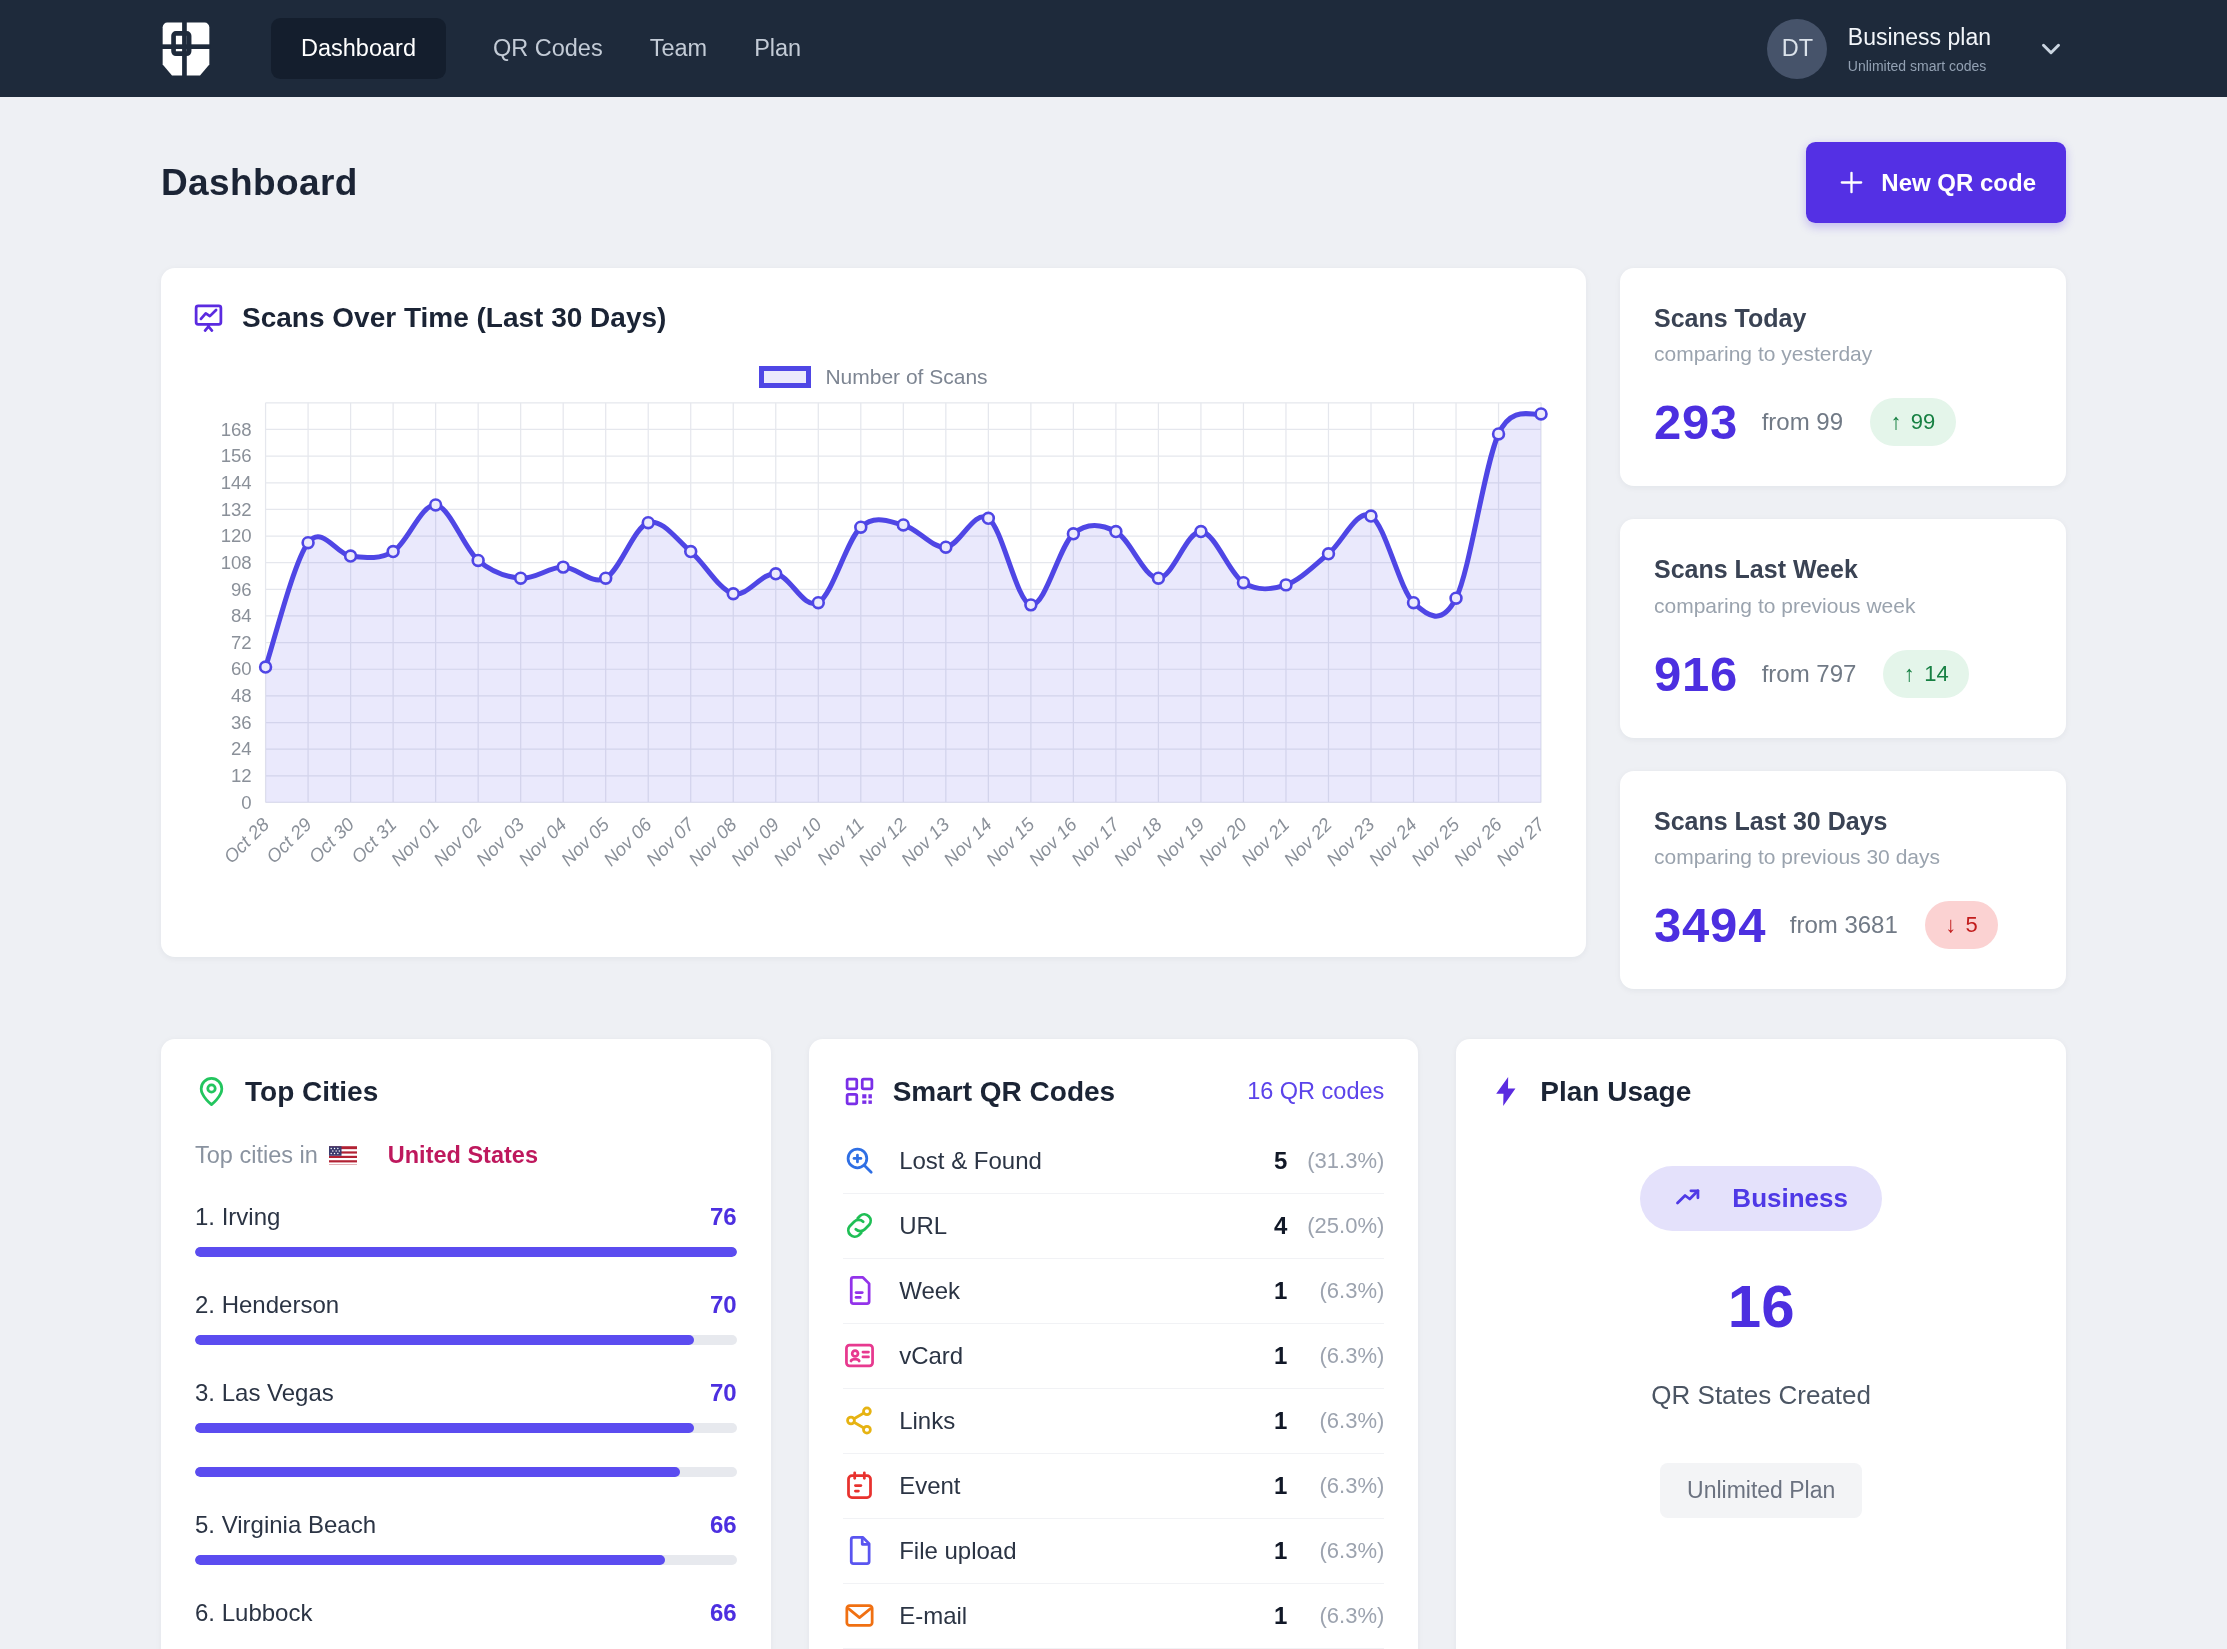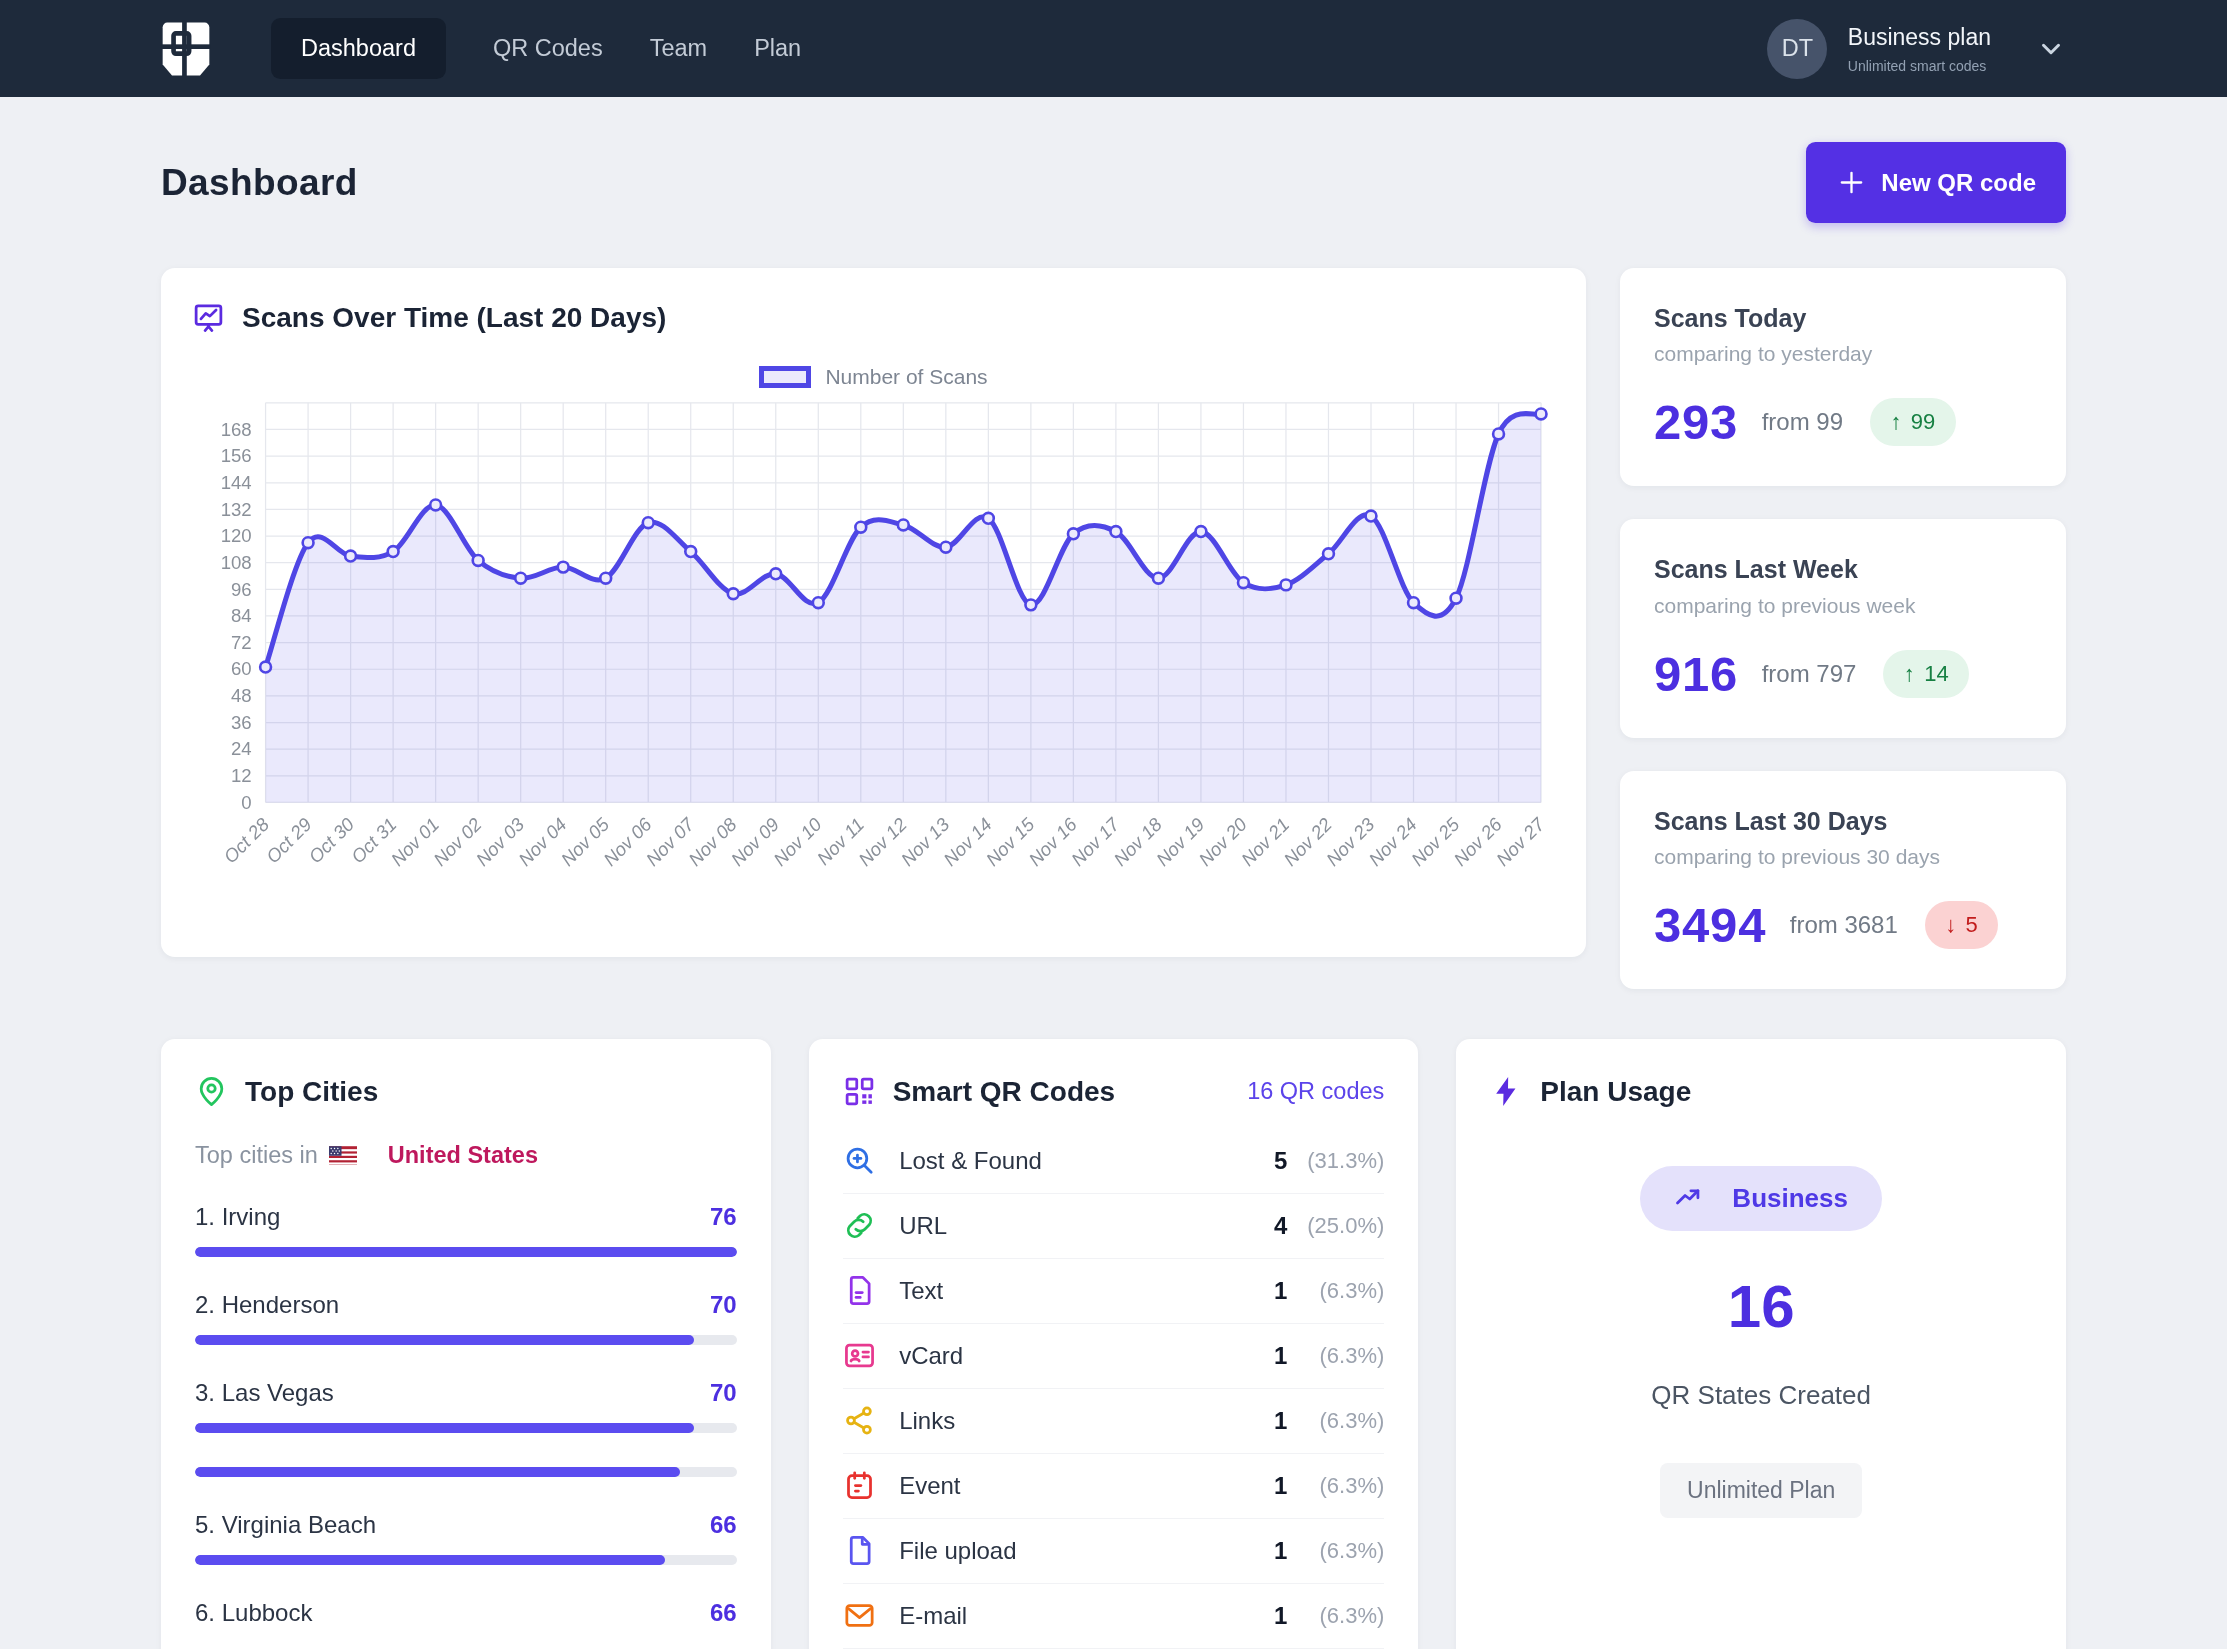--- a/index.html
+++ b/index.html
@@ -160,21 +160,21 @@
   <div class="grid-top">
     <section class="card chart-card" data-interactable="false">
       <div class="card-title-row">
         <svg data-interactable="false" viewBox="0 0 24 24" width="33" height="33" fill="none" stroke="#5b2be0" stroke-width="2" stroke-linecap="round" stroke-linejoin="round">
           <rect x="3" y="3.5" width="18" height="13.5" rx="1.5"></rect>
           <polyline points="6.5,13 10,9 13,11 17.5,6.5"></polyline>
           <line x1="12" y1="17" x2="12" y2="19"></line>
           <line x1="9.5" y1="21.5" x2="11.9" y2="18.7"></line>
           <line x1="14.5" y1="21.5" x2="12.1" y2="18.7"></line>
         </svg>
-        <h2 data-interactable="false">Scans Over Time (Last 20 Days)</h2>
+        <h2 data-interactable="false">Scans Over Time (Last 30 Days)</h2>
       </div>
       <div class="legend" data-interactable="false">
         <span class="legend-swatch" data-interactable="false"></span>
         <span class="legend-label" data-interactable="false">Number of Scans</span>
       </div>
       <div id="chart" data-interactable="false">
           <svg viewBox="0 0 1760 660" xmlns="http://www.w3.org/2000/svg">
             <line x1="95" y1="14" x2="95" y2="530" stroke="#e5e7ed" stroke-width="1.6"></line>
             <line x1="149.9" y1="14" x2="149.9" y2="530" stroke="#e5e7ed" stroke-width="1.6"></line>
             <line x1="204.8" y1="14" x2="204.8" y2="530" stroke="#e5e7ed" stroke-width="1.6"></line>
@@ -476,21 +476,21 @@
             <span class="qr-pct" data-interactable="false">(25.0%)</span>
           </div>
           <div class="qr-row" data-interactable="false">
             <span class="qr-icon" data-interactable="false" style="color: rgb(147, 51, 234);">
               <svg viewBox="0 0 24 24" fill="none" stroke="currentColor" stroke-width="2" stroke-linecap="round" stroke-linejoin="round">
                 <path d="M7.5 2.5h7L19 7v13a1.5 1.5 0 0 1-1.5 1.5h-10A1.5 1.5 0 0 1 6 20V4a1.5 1.5 0 0 1 1.5-1.5z"></path>
                 <line x1="9.5" y1="13.5" x2="14" y2="13.5"></line>
                 <line x1="9.5" y1="17" x2="12.5" y2="17"></line>
               </svg>
             </span>
-            <span class="qr-label" data-interactable="false">Text</span>
+            <span class="qr-label" data-interactable="false">Week</span>
             <span class="qr-spacer"></span>
             <span class="qr-value" data-interactable="false">1</span>
             <span class="qr-pct" data-interactable="false">(6.3%)</span>
           </div>
           <div class="qr-row" data-interactable="false">
             <span class="qr-icon" data-interactable="false" style="color: rgb(231, 57, 143);">
               <svg viewBox="0 0 24 24" fill="none" stroke="currentColor" stroke-width="2" stroke-linecap="round" stroke-linejoin="round">
                 <rect x="2.5" y="4.5" width="19" height="15" rx="2.2"></rect>
                 <circle cx="8.8" cy="10.5" r="2.1"></circle>
                 <path d="M5.8 16c.6-1.8 5.4-1.8 6 0"></path>

